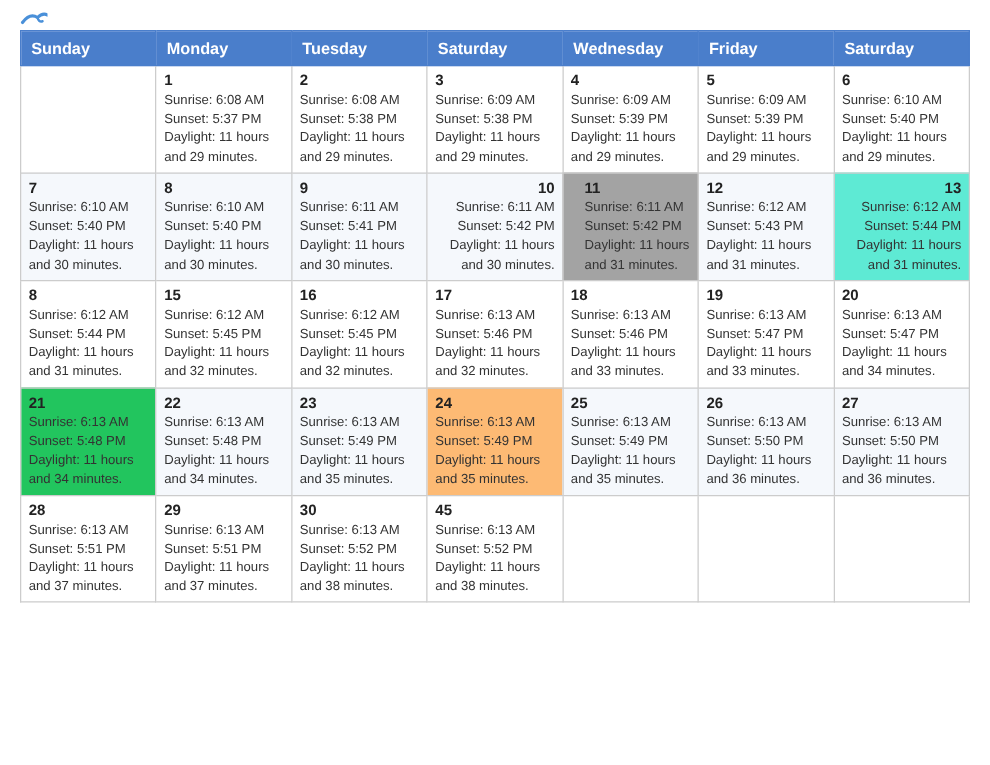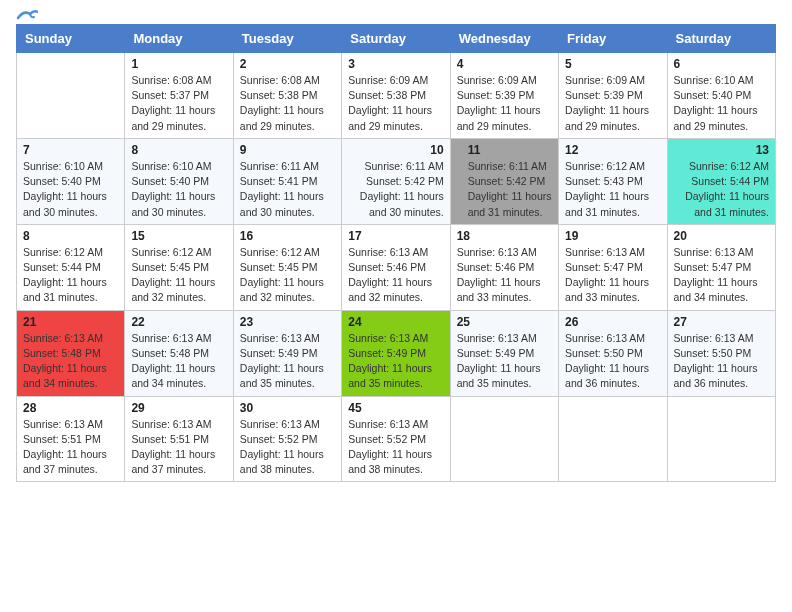--- a/index.html
+++ b/index.html
@@ -190,33 +190,33 @@
         <td>
           <span class="day-num">19</span>
           <span class="sun-info">Sunrise: 6:13 AM<br>Sunset: 5:47 PM<br>Daylight: 11 hours and 33 minutes.</span>
         </td>
         <td>
           <span class="day-num">20</span>
           <span class="sun-info">Sunrise: 6:13 AM<br>Sunset: 5:47 PM<br>Daylight: 11 hours and 34 minutes.</span>
         </td>
       </tr>
       <tr>
-        <td style="background-color: #ef4444; margin-top: 11px;">
+        <td style="background-color: #22c55e; margin-top: 11px;">
           <span class="day-num">21</span>
           <span class="sun-info">Sunrise: 6:13 AM<br>Sunset: 5:48 PM<br>Daylight: 11 hours and 34 minutes.</span>
         </td>
         <td style="background-color: rgb(245, 248, 252);">
           <span class="day-num">22</span>
           <span class="sun-info">Sunrise: 6:13 AM<br>Sunset: 5:48 PM<br>Daylight: 11 hours and 34 minutes.</span>
         </td>
         <td style="background-color: rgb(245, 248, 252); margin-top: 29px;">
           <span class="day-num">23</span>
           <span class="sun-info">Sunrise: 6:13 AM<br>Sunset: 5:49 PM<br>Daylight: 11 hours and 35 minutes.</span>
         </td>
-        <td style="background-color: #84cc16;">
+        <td style="background-color: #fdba74;">
           <span class="day-num">24</span>
           <span class="sun-info">Sunrise: 6:13 AM<br>Sunset: 5:49 PM<br>Daylight: 11 hours and 35 minutes.</span>
         </td>
         <td style="background-color: rgb(245, 248, 252);">
           <span class="day-num">25</span>
           <span class="sun-info">Sunrise: 6:13 AM<br>Sunset: 5:49 PM<br>Daylight: 11 hours and 35 minutes.</span>
         </td>
         <td style="background-color: rgb(245, 248, 252); margin-top: 24px;">
           <span class="day-num">26</span>
           <span class="sun-info">Sunrise: 6:13 AM<br>Sunset: 5:50 PM<br>Daylight: 11 hours and 36 minutes.</span>

